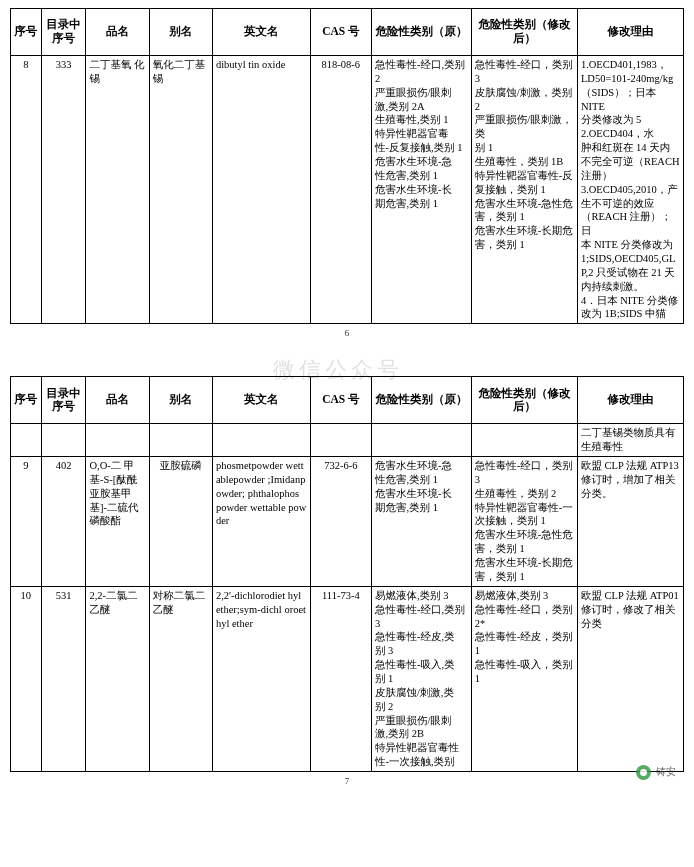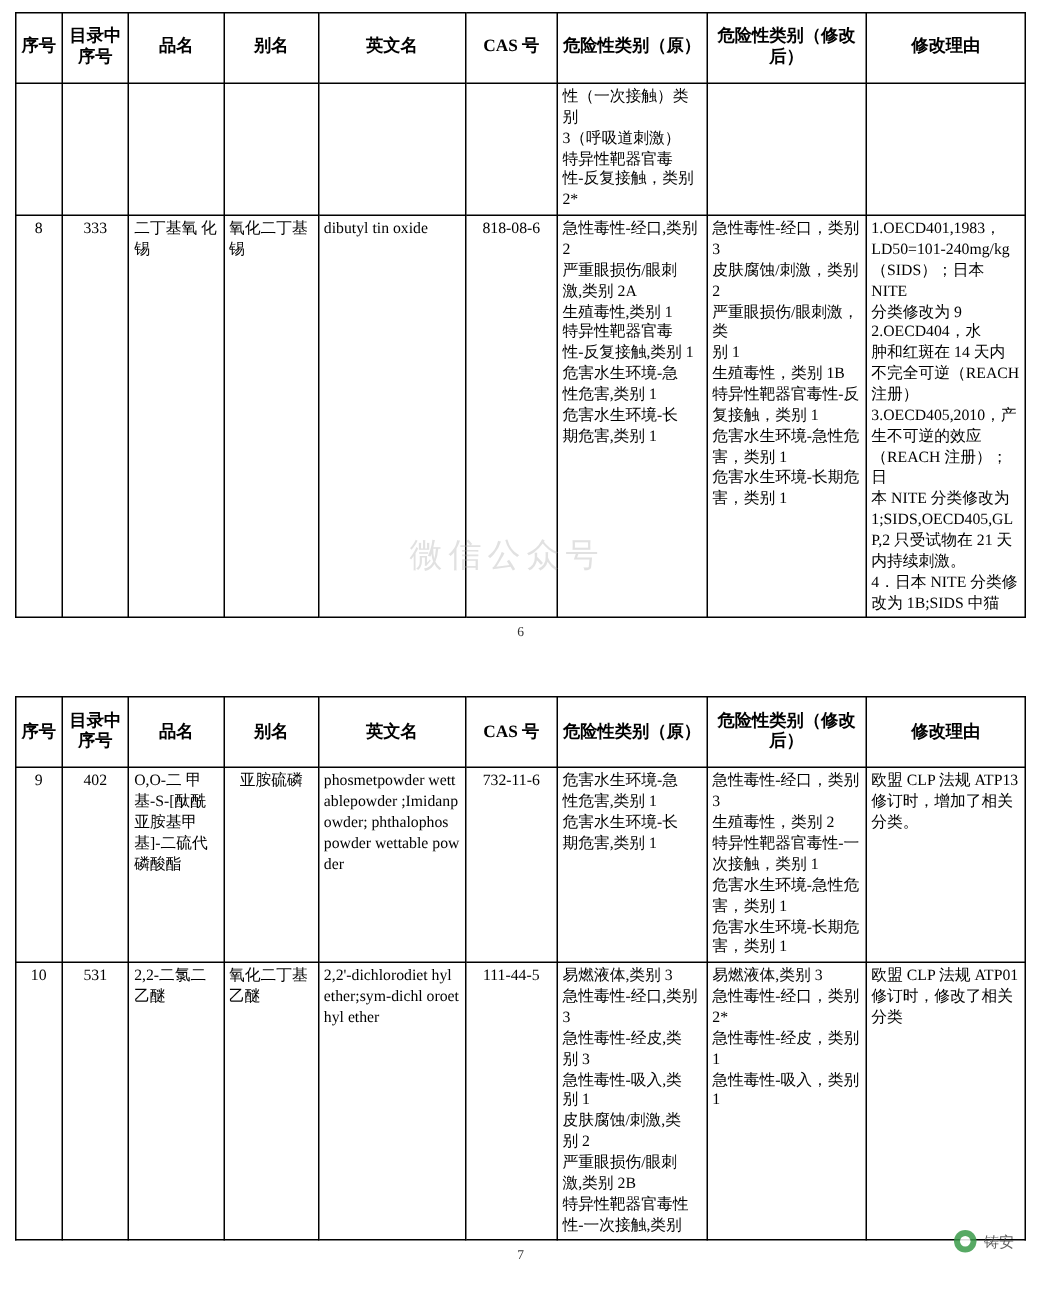--- a/index.html
+++ b/index.html
@@ -137,41 +137,20 @@
         <th>别名</th>
         <th>英文名</th>
         <th>CAS 号</th>
         <th>危险性类别（原）</th>
         <th>危险性类别（修改后）</th>
         <th>修改理由</th>
       </tr>
     </thead>
     <tbody>
       <tr>
-        <td class="ctr"></td>
-        <td class="ctr"></td>
-        <td></td>
-        <td></td>
-        <td class="en"></td>
-        <td class="ctr"></td>
-        <td class="cell-lines">
-            <div>性（一次接触）类别</div>
-            <div>3（呼吸道刺激）</div>
-            <div>特异性靶器官毒</div>
-            <div>性-反复接触，类别</div>
-            <div>2*</div>
-          </td>
-        <td class="cell-lines">
-            <div></div>
-          </td>
-        <td class="cell-lines">
-            <div></div>
-          </td>
-      </tr>
-      <tr>
         <td class="ctr mid">8</td>
         <td class="ctr mid">333</td>
         <td class="mid">二丁基氧
 化锡</td>
         <td class="mid">氧化二丁基
 锡</td>
         <td class="en mid">dibutyl      tin
 oxide</td>
         <td class="ctr mid">818-08-6</td>
         <td class="cell-lines mid">
@@ -197,21 +176,21 @@
             <div class="b">复接触，类别 1</div>
             <div>危害水生环境-急性危</div>
             <div>害，类别 1</div>
             <div>危害水生环境-长期危</div>
             <div>害，类别 1</div>
           </td>
         <td class="cell-lines">
             <div>1.OECD401,1983，</div>
             <div>LD50=101-240mg/kg</div>
             <div>（SIDS）；日本 NITE</div>
-            <div>分类修改为 9</div>
+            <div>分类修改为 5</div>
             <div>2.OECD404，水</div>
             <div>肿和红斑在 14 天内</div>
             <div>不完全可逆（REACH</div>
             <div>注册）</div>
             <div>3.OECD405,2010，产</div>
             <div>生不可逆的效应</div>
             <div>（REACH 注册）；日</div>
             <div>本 NITE 分类修改为</div>
             <div>1;SIDS,OECD405,GL</div>
             <div>P,2 只受试物在 21 天</div>
@@ -248,37 +227,55 @@
         <th>品名</th>
         <th>别名</th>
         <th>英文名</th>
         <th>CAS 号</th>
         <th>危险性类别（原）</th>
         <th>危险性类别（修改后）</th>
         <th>修改理由</th>
       </tr>
     </thead>
     <tbody>
+      <tr>
+        <td class="ctr"></td>
+        <td class="ctr"></td>
+        <td></td>
+        <td></td>
+        <td class="en"></td>
+        <td class="ctr"></td>
+        <td class="cell-lines">
+            <div></div>
+          </td>
+        <td class="cell-lines">
+            <div></div>
+          </td>
+        <td class="cell-lines">
+            <div>二丁基锡类物质具有</div>
+            <div>生殖毒性</div>
+          </td>
+      </tr>
       <tr>
         <td class="ctr mid">9</td>
         <td class="ctr mid">402</td>
         <td class="mid">O,O-二 甲
 基-S-[酞酰
 亚胺基甲
 基]-二硫代
 磷酸酯</td>
         <td class="ctr mid">亚胺硫磷</td>
         <td class="en mid">phosmetpowder
 wettablepowder
 ;Imidanpowder;
 phthalophos
 powder
 wettable
 powder</td>
-        <td class="ctr mid">732-11-6</td>
+        <td class="ctr mid">732-6-6</td>
         <td class="cell-lines mid">
             <div>危害水生环境-急</div>
             <div>性危害,类别 1</div>
             <div>危害水生环境-长</div>
             <div>期危害,类别 1</div>
           </td>
         <td class="cell-lines mid">
             <div class="b">急性毒性-经口，类别 3</div>
             <div class="b">生殖毒性，类别 2</div>
             <div>特异性靶器官毒性-一</div>
@@ -292,27 +289,27 @@
             <div>欧盟 CLP 法规 ATP13</div>
             <div>修订时，增加了相关</div>
             <div>分类。</div>
           </td>
       </tr>
       <tr>
         <td class="ctr mid">10</td>
         <td class="ctr mid">531</td>
         <td class="mid">2,2-二氯二
 乙醚</td>
-        <td class="mid">氧化二丁基
+        <td class="mid">对称二氯二
 乙醚</td>
         <td class="en mid">2,2'-dichlorodiet
 hyl
 ether;sym-dichl
 oroethyl ether</td>
-        <td class="ctr mid">111-44-5</td>
+        <td class="ctr mid">111-73-4</td>
         <td class="cell-lines mid">
             <div>易燃液体,类别 3</div>
             <div class="b">急性毒性-经口,类别</div>
             <div class="b">3</div>
             <div class="b">急性毒性-经皮,类</div>
             <div class="b">别 3</div>
             <div class="b">急性毒性-吸入,类</div>
             <div class="b">别 1</div>
             <div class="b">皮肤腐蚀/刺激,类</div>
             <div class="b">别 2</div>

